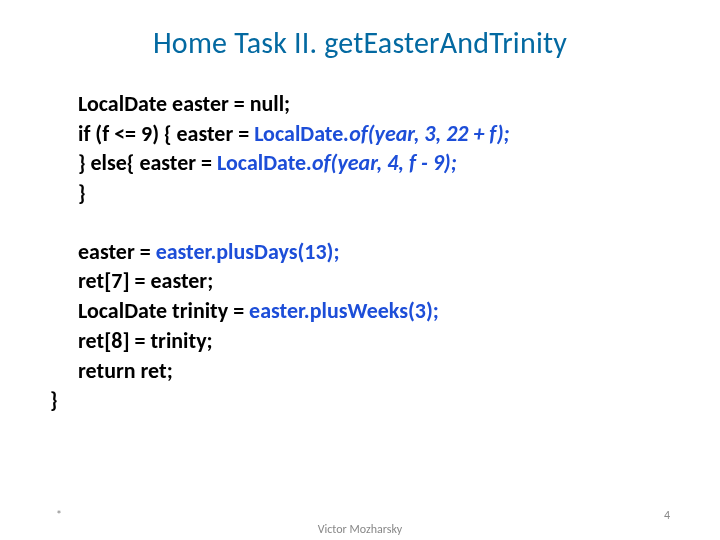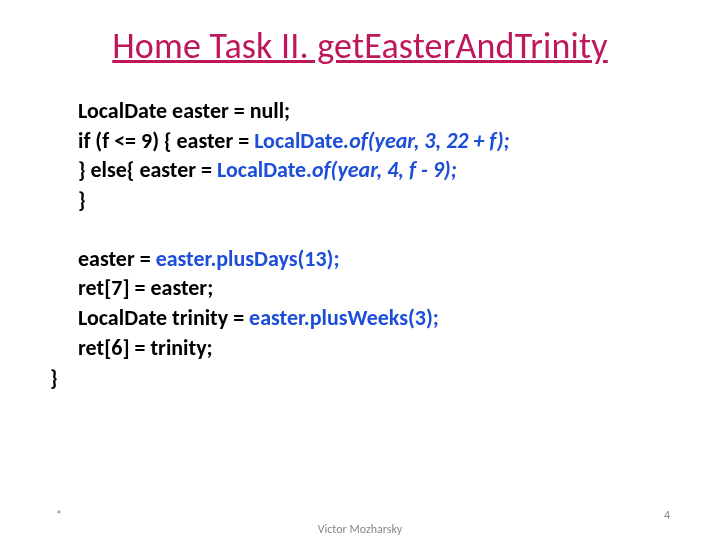--- a/index.html
+++ b/index.html
@@ -13,27 +13,26 @@
     overflow: hidden;
   }
   .slide {
     width: 720px;
     height: 540px;
     position: relative;
     box-sizing: border-box;
     padding: 24px 50px 0 50px;
   }
   .title {
-    font-size: 36px;
-    color: #be185d;
+    font-size: 30px;
+    color: #0369a1;
     text-align: center;
     margin: 0 0 28px 0;
     font-weight: 400;
     letter-spacing: 0.2px;
-    text-decoration: underline;
   }
   .code-block {
     font-size: 22px;
     line-height: 1.35;
     color: #000000;
     margin-left: 28px;
     font-weight: bold;
   }
   .code-line { white-space: pre; }
   .close-brace { margin-left: -28px; }
@@ -73,21 +72,22 @@
 
   <div class="code-block">
     <div class="code-line">LocalDate easter = null;</div>
     <div class="code-line"><span>if (f &lt;= 9) { easter = </span><span class="red">LocalDate</span><span class="red italic">.</span><span class="red italic">of(year, 3, 22 + f);</span></div>
     <div class="code-line"><span>} else{ easter = </span><span class="red">LocalDate</span><span class="red italic">.</span><span class="red italic">of(year, 4, f - 9);</span></div>
     <div class="code-line">}</div>
     <div class="blank-line"></div>
     <div class="code-line"><span>easter = </span><span class="red">easter.plusDays(13);</span></div>
     <div class="code-line">ret[7] = easter;</div>
     <div class="code-line"><span>LocalDate trinity = </span><span class="red">easter.plusWeeks(3);</span></div>
-    <div class="code-line">ret[6] = trinity;</div>
+    <div class="code-line">ret[8] = trinity;</div>
+    <div class="code-line">return ret;</div>
     <div class="code-line close-brace">}</div>
   </div>
 
   <div class="footer">
     <span class="footer-bullet">*</span>
     <span class="footer-author">Victor Mozharsky</span>
     <span class="footer-page">4</span>
   </div>
 </div>
 

